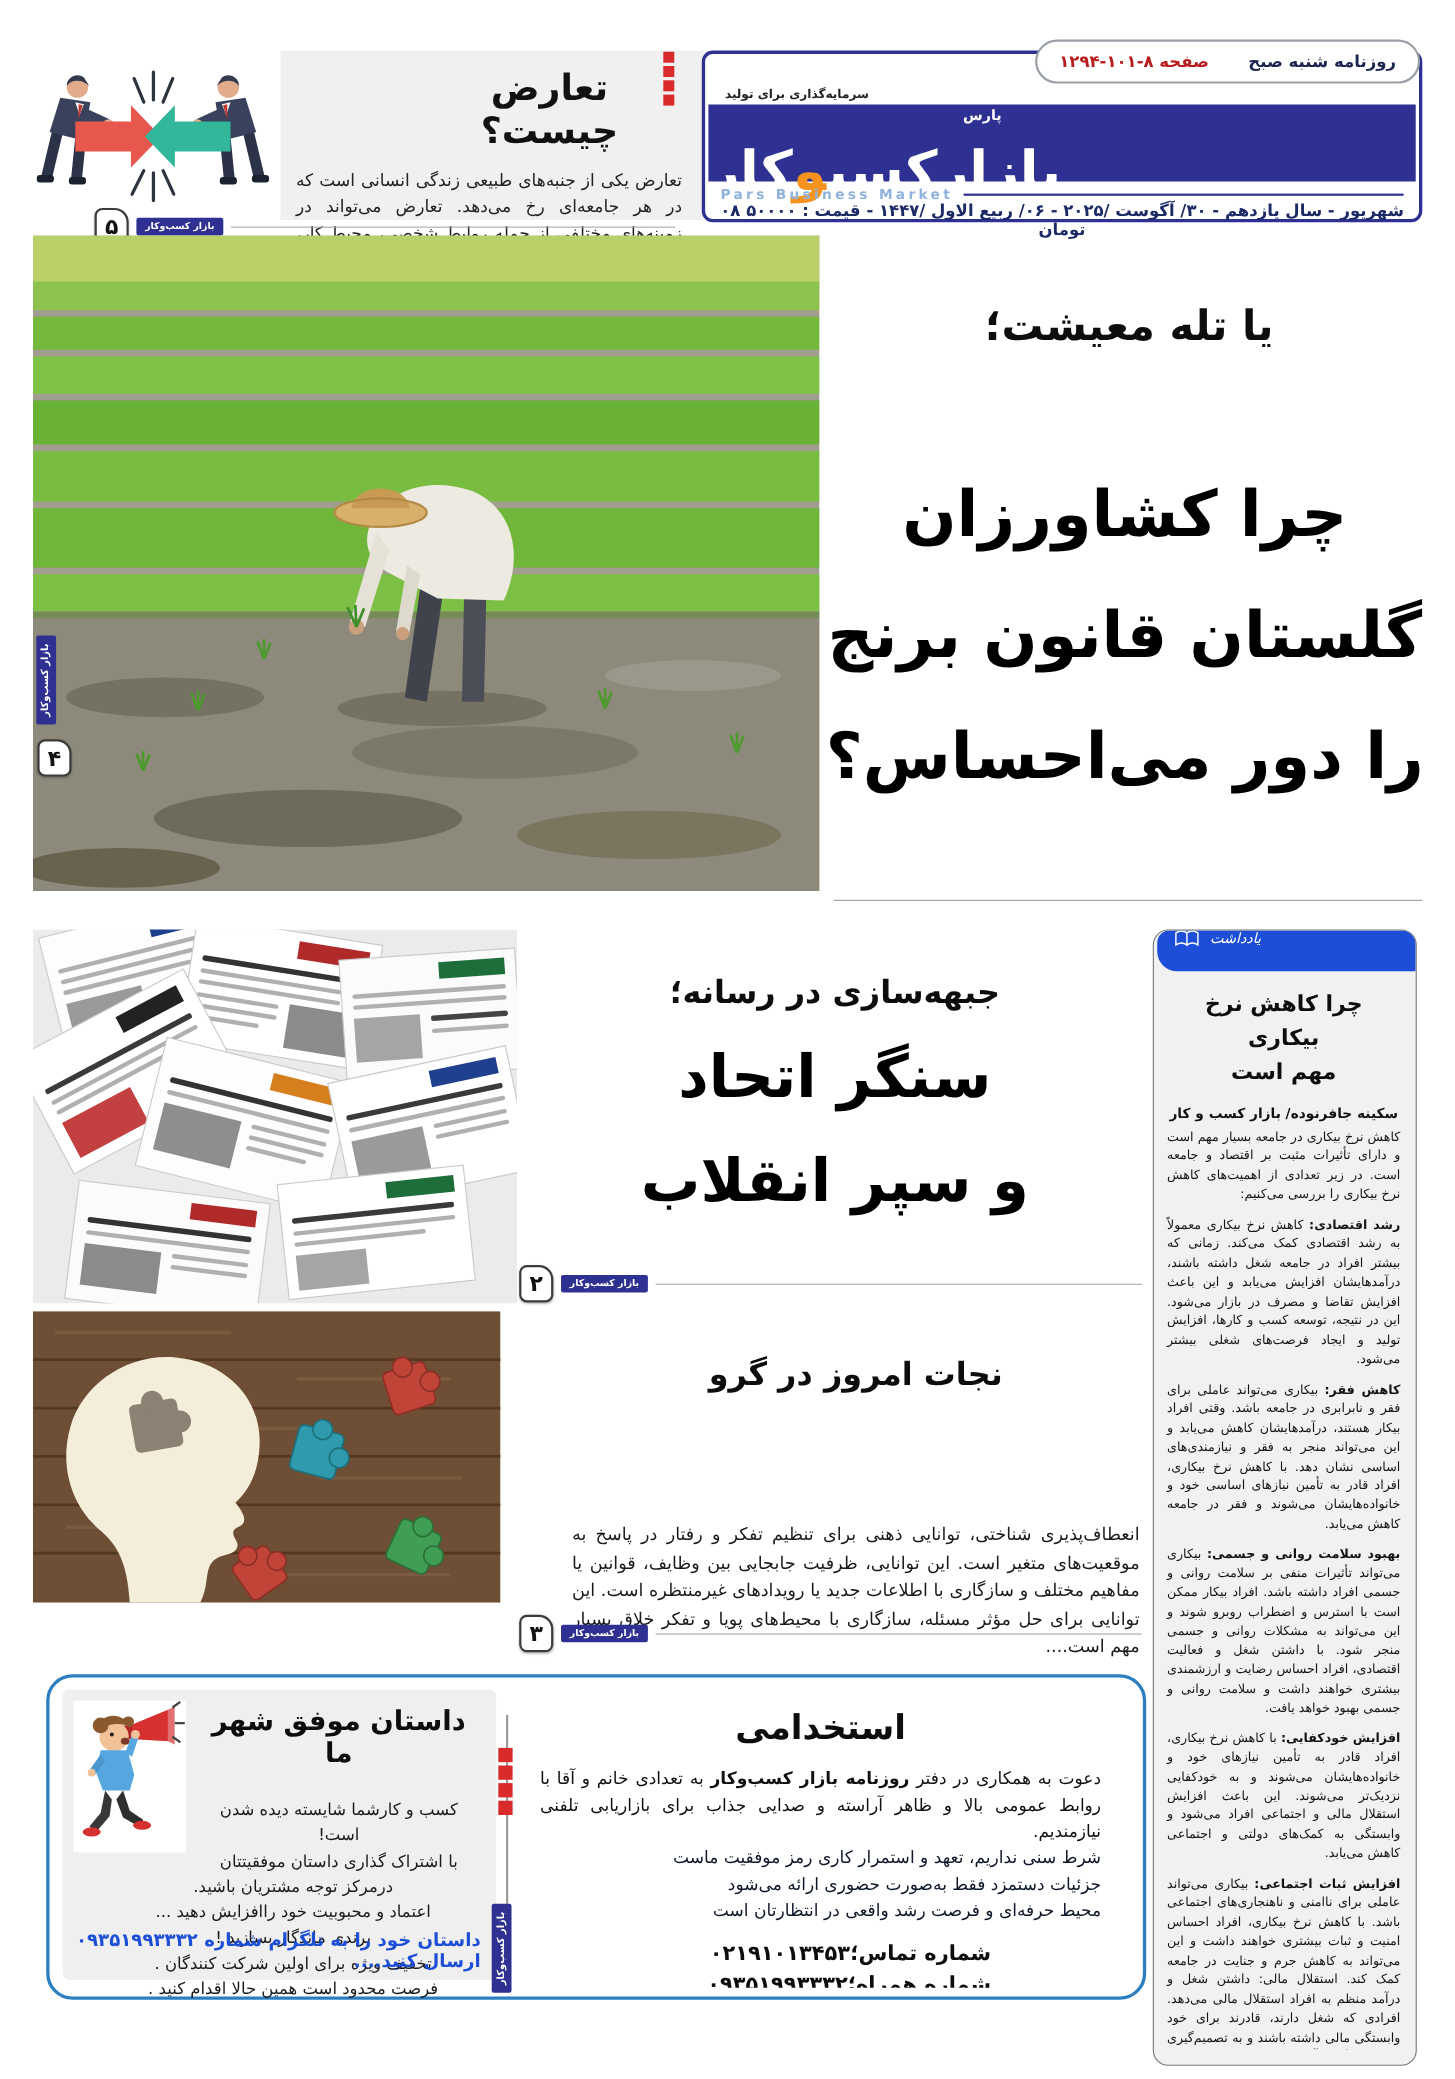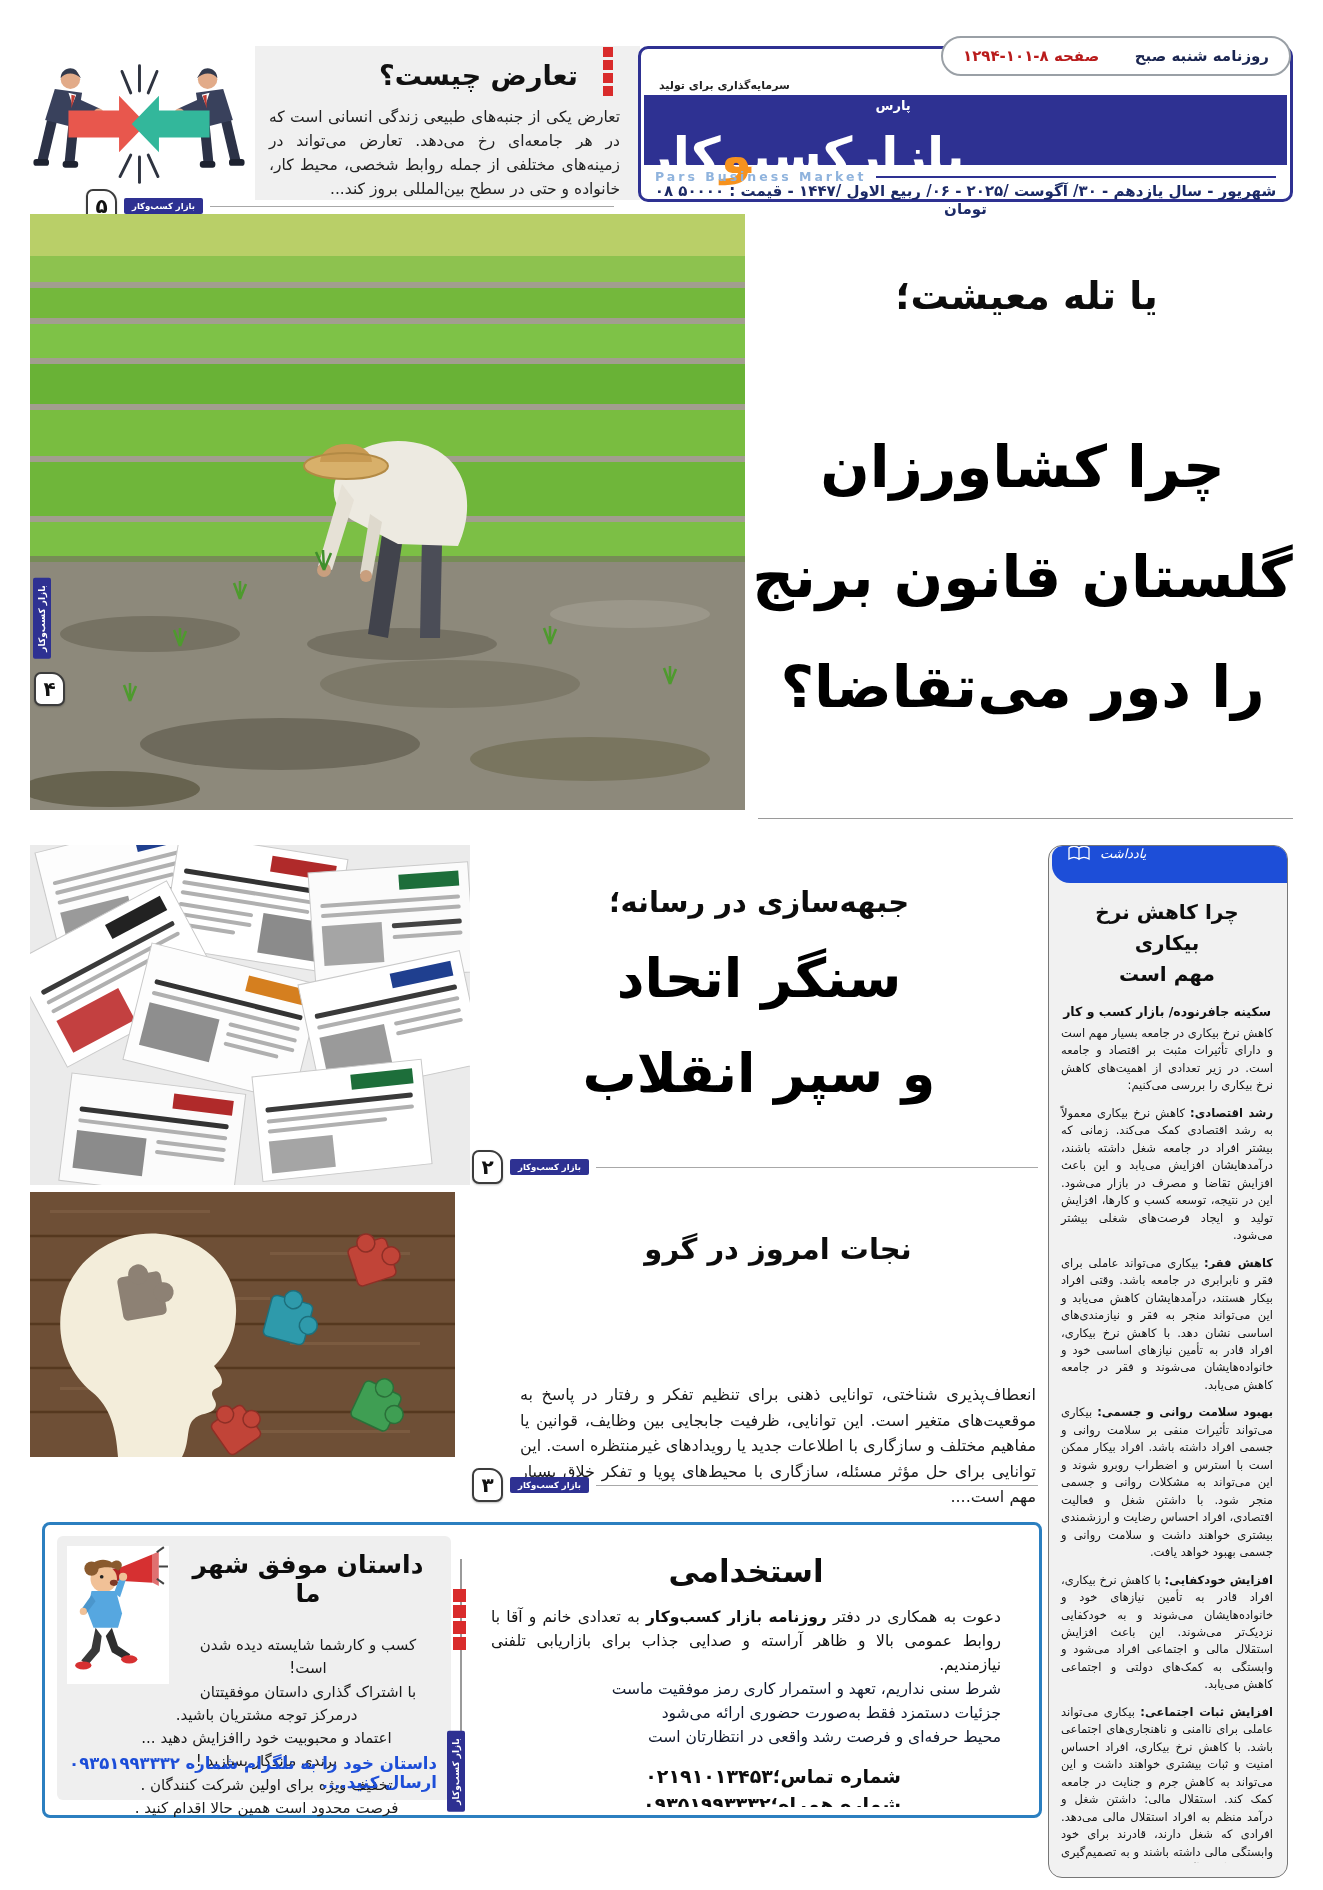--- a/index.html
+++ b/index.html
@@ -36,21 +36,21 @@
            box-shadow:0 1px 2px rgba(0,0,0,.25); flex:none; }
   .minilogo { background:#2e3192; color:#fff; font-size:8.5px; font-weight:bold; padding:3px 8px; border-radius:2px;
               white-space:nowrap; flex:none; }
   .pagerow { position:absolute; display:flex; align-items:center; gap:7px; direction:ltr; }
   .pagerow .line { flex:1; border-top:1.6px solid #a8a8a8; }
   .vstrip { background:#2e3192; color:#fff; writing-mode:vertical-rl; transform:rotate(180deg);
             font-size:9px; font-weight:bold; padding:7px 4px; letter-spacing:1px; border-radius:2px; }
 
   
   .conflict-panel { background:#f0f0f0; padding:14px 20px 10px 14px; }
-  .conflict-title { font-size:27px; font-weight:bold; color:#111; text-align:left; padding-left:110px; margin-bottom:14px; }
+  .conflict-title { font-size:33px; font-weight:bold; color:#111; text-align:center; padding-left:110px; margin-bottom:14px; }
   .conflict-body { font-size:15.5px; line-height:1.55; color:#222; text-align:justify; }
 
   
   .kicker { text-align:center; font-size:38px; font-weight:bold; color:#0d0d0d; line-height:1.5; }
   .headline-xl { text-align:center; font-size:58px; font-weight:bold; color:#000; line-height:1.9; }
   .rule { border-top:1.6px solid #9a9a9a; }
 
   
   .kicker-md { text-align:center; font-size:29px; font-weight:bold; color:#0d0d0d; }
   .headline-lg { text-align:center; font-size:54px; font-weight:bold; color:#000; line-height:1.75; }
@@ -62,21 +62,21 @@
   .note-bar { height:37px; background:#1d4ed8; border-radius:11px 11px 0 18px; margin-left:3px;
               display:flex; align-items:flex-start; gap:10px; padding:0 16px; direction:ltr;font-style:italic; }
   .note-bar-label { color:#fff; font-size:13px; }
   .note-content { padding:14px 14px 10px 12px; overflow:hidden; height:980px; }
   .note-title { text-align:center; font-size:20px; font-weight:bold; color:#0d0d0d; line-height:1.55; }
   .note-byline { font-size:12.5px; font-weight:bold; color:#111; margin:14px 2px 6px; }
   .note-p { font-size:11.5px; line-height:1.52; color:#141414; text-align:justify; margin-bottom:10px; }
   .note-p b { font-weight:bold; }
 
   
-  .bottom-box { border:3.5px solid #2b7fc0; border-radius:8px; background:#fff; }
+  .bottom-box { border:3.5px solid #2b7fc0; border-radius:24px; background:#fff; }
   .success-panel { position:absolute; left:12px; top:11px; width:394px; height:264px; background:#efefef;
                    border-radius:6px; padding:10px 14px 10px 10px; }
   .kid-box { float:left; width:102px; height:138px; background:#fff; margin:0 10px 6px 0; }
   .success-title { text-align:center; font-size:25px; font-weight:bold; color:#0d0d0d; margin:4px 0 26px; }
   .success-lines div { font-size:15px; line-height:1.55; color:#1a1a1a; text-align:center;margin-left:29px; }
   .success-cta { position:absolute; left:10px; right:14px; bottom:8px; font-size:16.5px; font-weight:bold;
                  color:#1d4ed8; text-align:right; }
   .emp-panel { position:absolute; left:436px; right:14px; top:8px; bottom:8px; padding:20px 24px 0 10px; overflow:hidden; }
   .emp-title { text-align:center; font-size:31px; font-weight:bold; color:#0d0d0d; margin-bottom:16px; }
   .emp-p1 { font-size:15.5px; line-height:1.55; color:#111; text-align:justify; }
@@ -209,21 +209,21 @@
   </div>
   <div class="abs vstrip" style="left:33px; top:578px;">بازار کسب‌وکار</div>
   <div class="abs badge" style="left:34px; top:672px;">۴</div>
 
   <div class="abs kicker" style="left:758px; top:268px; width:537px;">
     <div>یا تله معیشت؛</div>
   </div>
   <div class="abs headline-xl" style="left:750px; top:412px; width:545px;">
     <div>چرا کشاورزان</div>
     <div>گلستان قانون برنج</div>
-    <div>را دور می‌تقاضا؟</div>
+    <div>را دور می‌احساس؟</div>
   </div>
   <div class="abs rule" style="left:758px; top:818px; width:535px;"></div>
 
   <div class="abs" style="left:30px; top:845px; width:440px; height:340px;">
     <svg width="440" height="340" viewBox="0 0 440 340">
       <rect width="440" height="340" fill="#ebebeb"></rect>
       <g>
         <g transform="translate(5,8) rotate(-14)">
           <rect width="170" height="115" fill="#fdfdfd" stroke="#c9c9c9"></rect>
           <rect x="100" y="8" width="60" height="16" fill="#1f3f8f"></rect>

